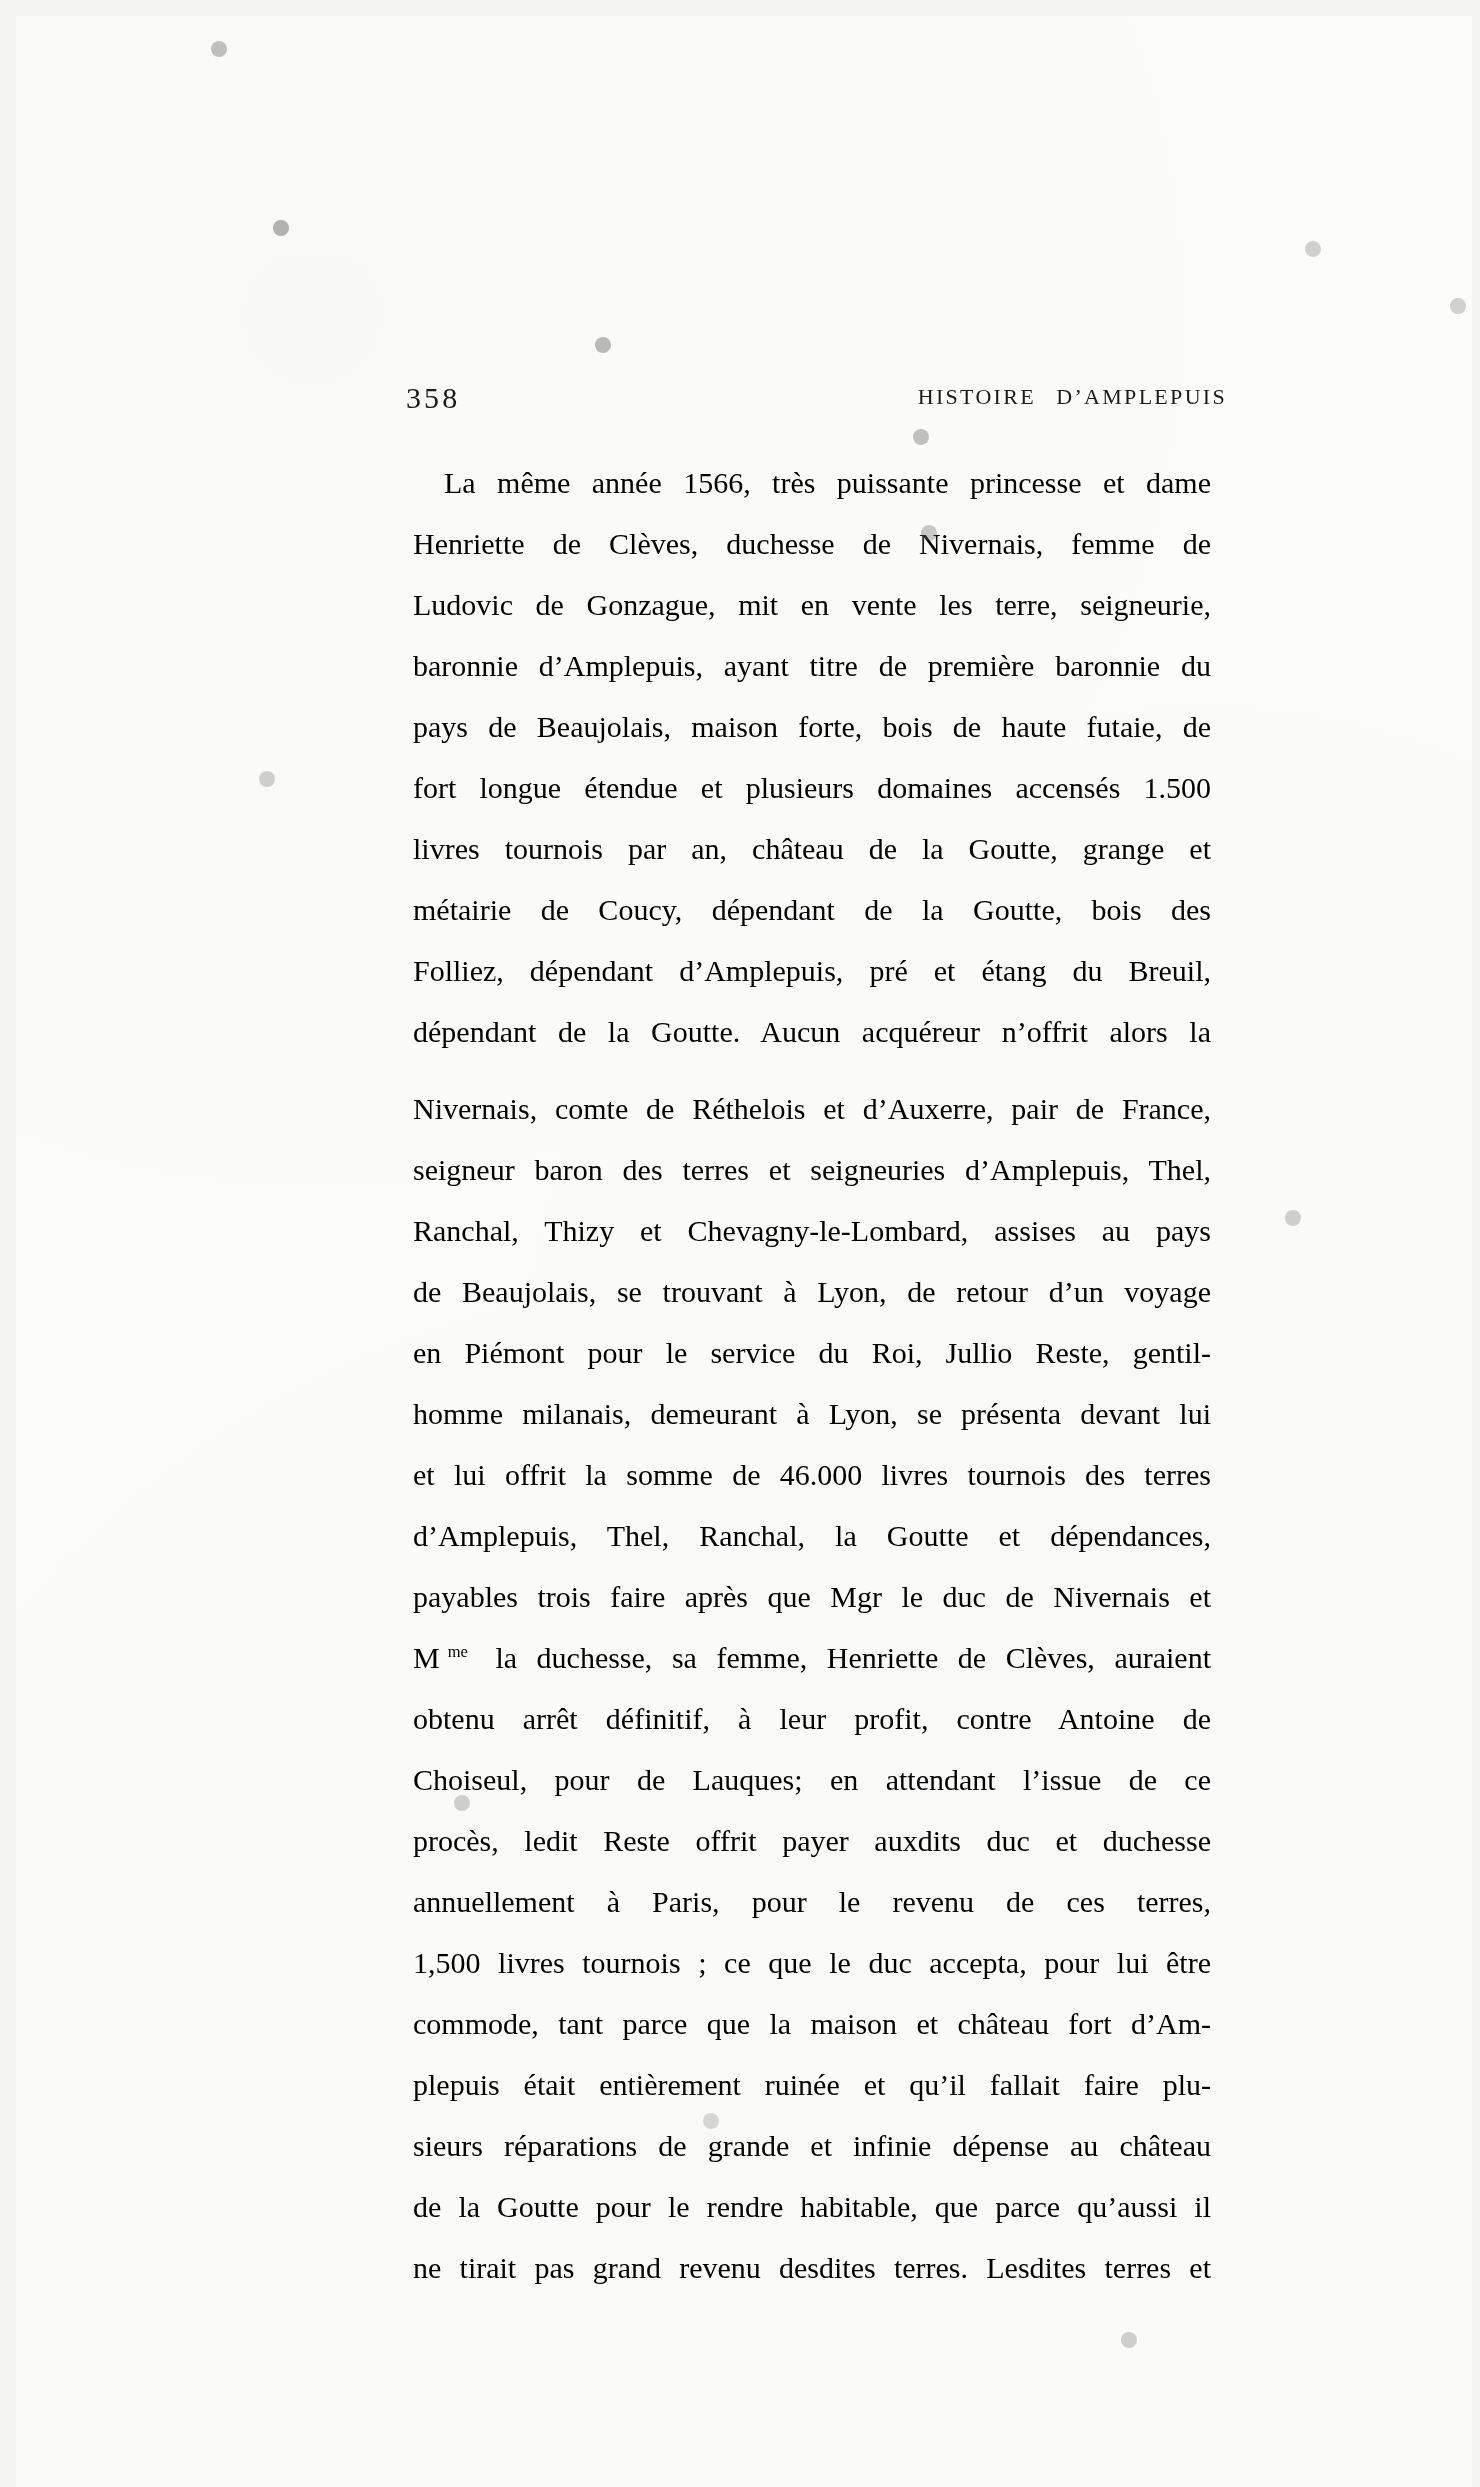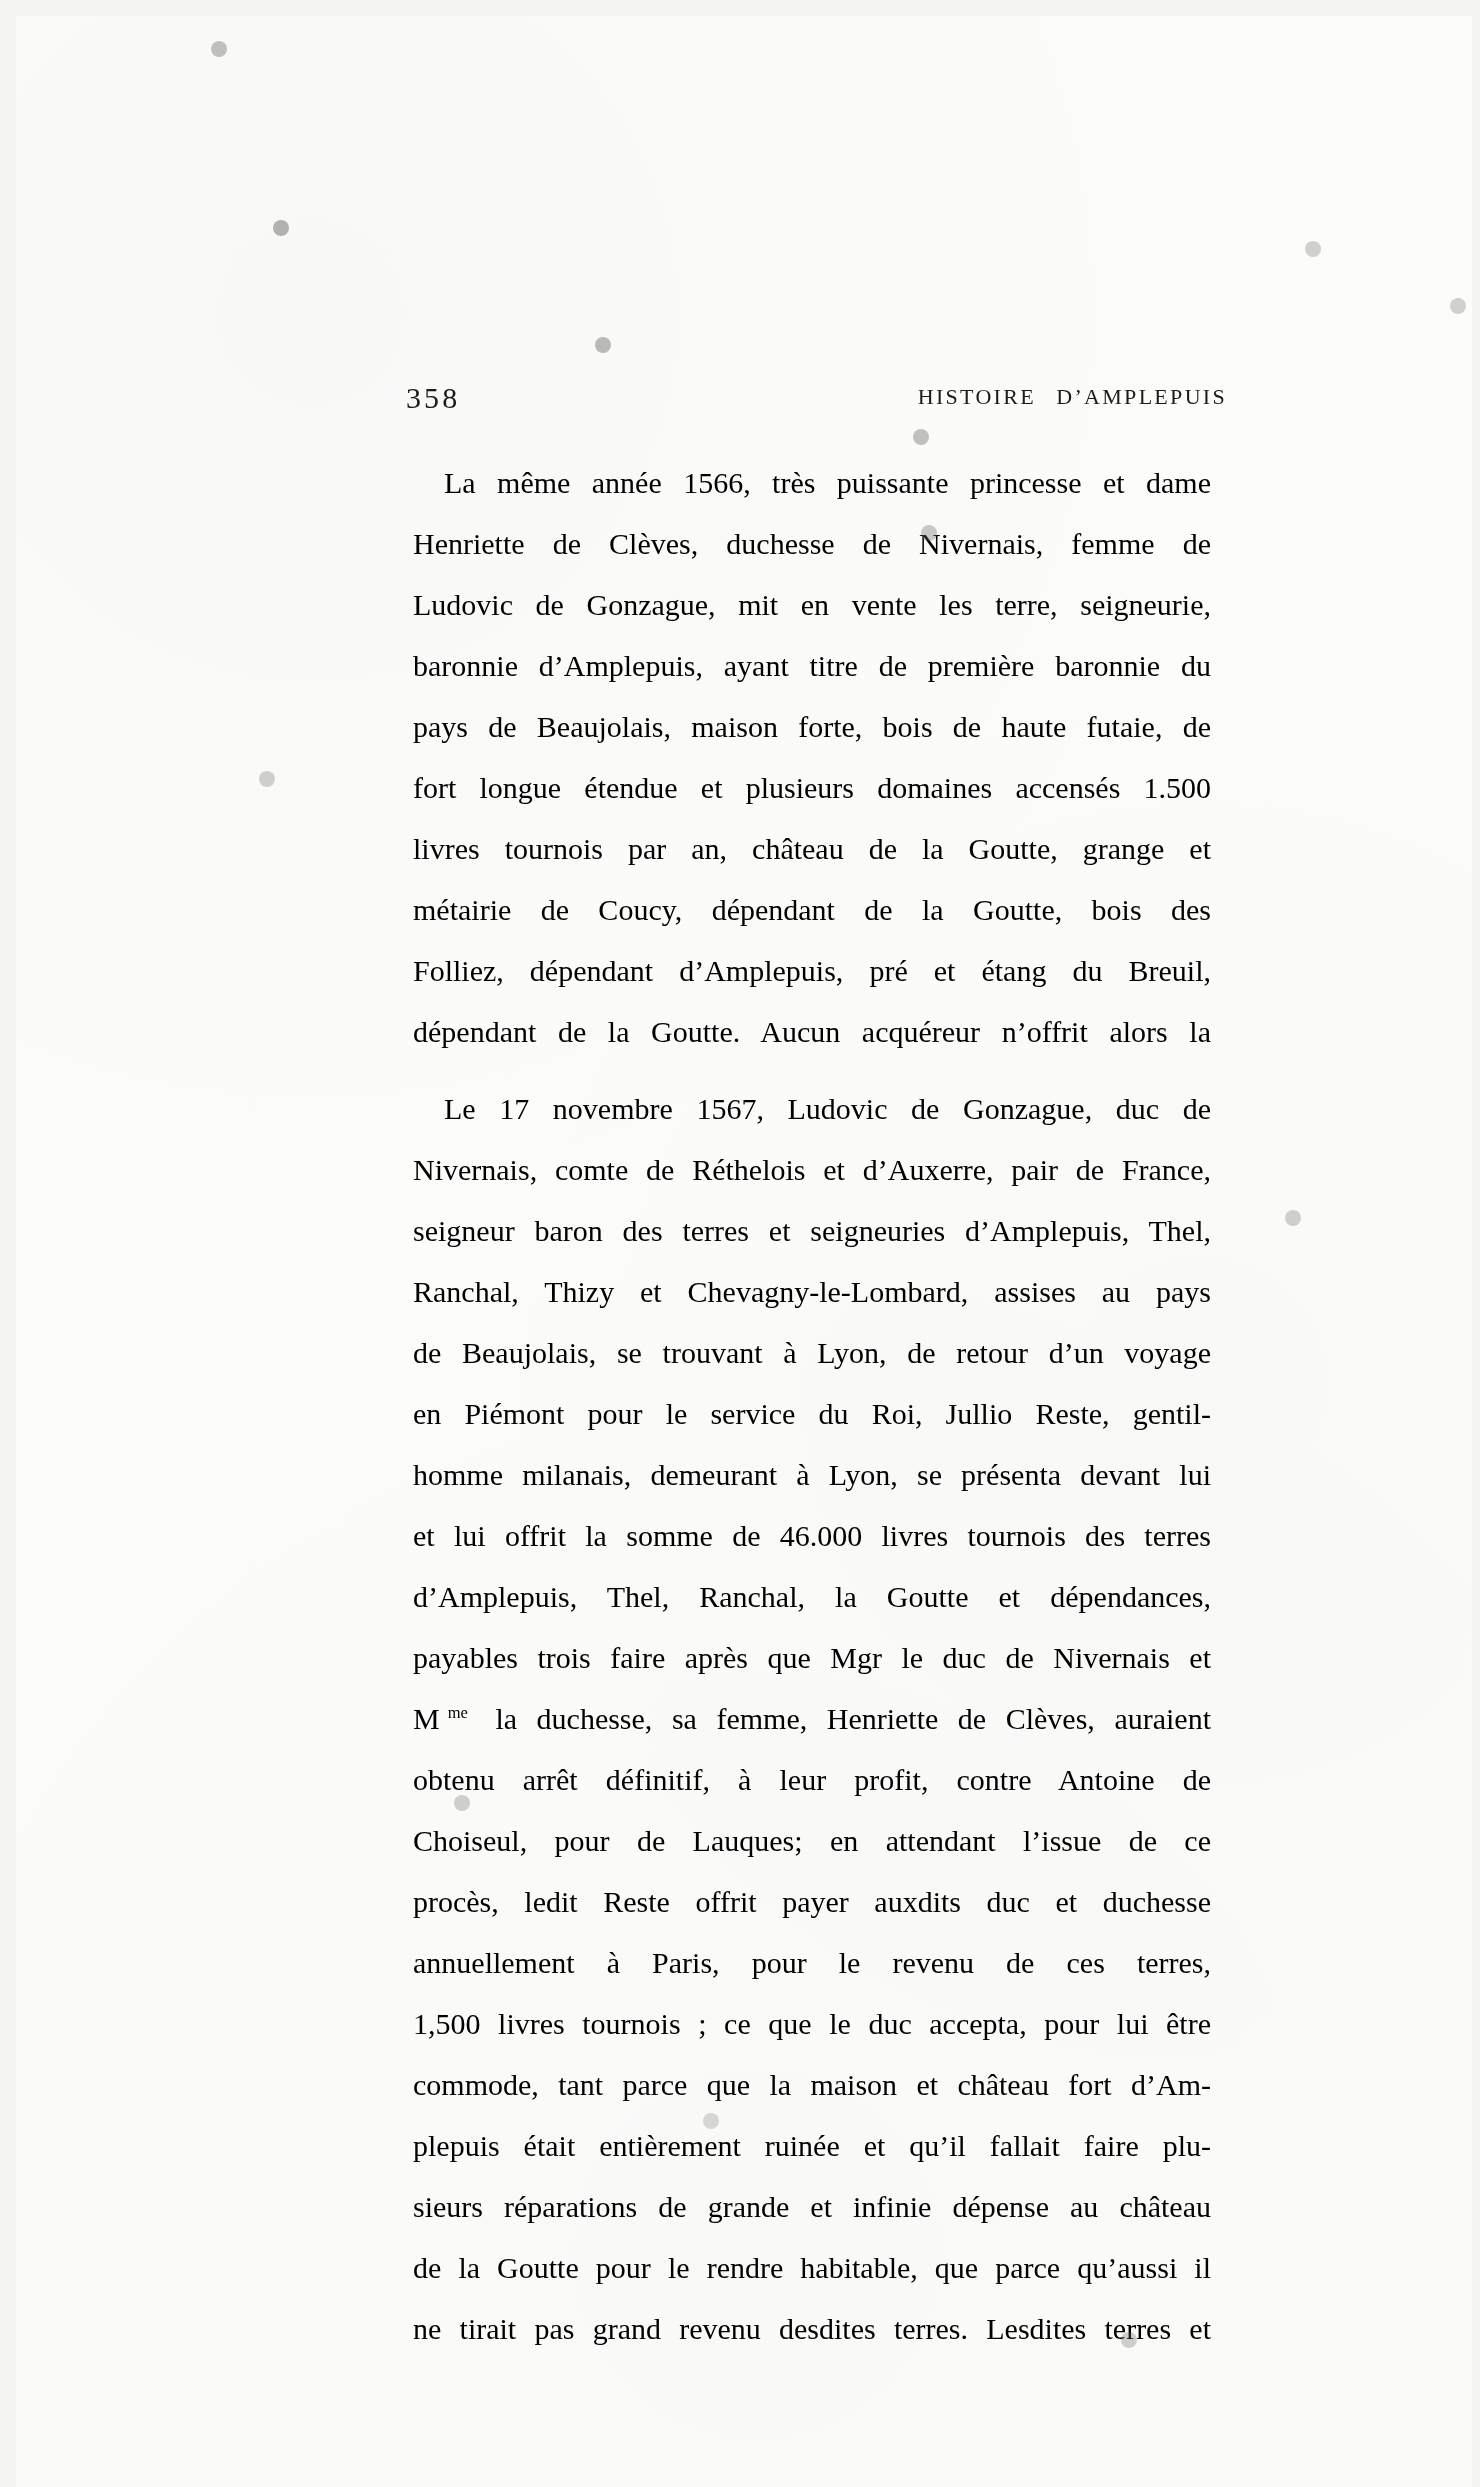--- a/index.html
+++ b/index.html
@@ -119,21 +119,20 @@
         <div class="line">Ludovic de Gonzague, mit en vente les terre, seigneurie,</div>
         <div class="line">baronnie d’Amplepuis, ayant titre de première baronnie du</div>
         <div class="line">pays de Beaujolais, maison forte, bois de haute futaie, de</div>
         <div class="line">fort longue étendue et plusieurs domaines accensés 1.500</div>
         <div class="line">livres tournois par an, château de la Goutte, grange et</div>
         <div class="line">métairie de Coucy, dépendant de la Goutte, bois des</div>
         <div class="line">Folliez, dépendant d’Amplepuis, pré et étang du Breuil,</div>
         <div class="line">dépendant de la Goutte. Aucun acquéreur n’offrit alors la</div>
       </div>
       <div class="paragraph">
-        <div class="line indent">Le 17 novembre 1567, Ludovic de Gonzague, duc de</div>
         <div class="line">Nivernais, comte de Réthelois et d’Auxerre, pair de France,</div>
         <div class="line">seigneur baron des terres et seigneuries d’Amplepuis, Thel,</div>
         <div class="line">Ranchal, Thizy et Chevagny-le-Lombard, assises au pays</div>
         <div class="line">de Beaujolais, se trouvant à Lyon, de retour d’un voyage</div>
         <div class="line">en Piémont pour le service du Roi, Jullio Reste, gentil-</div>
         <div class="line">homme milanais, demeurant à Lyon, se présenta devant lui</div>
         <div class="line">et lui offrit la somme de 46.000 livres tournois des terres</div>
         <div class="line">d’Amplepuis, Thel, Ranchal, la Goutte et dépendances,</div>
         <div class="line">payables trois faire après que Mgr le duc de Nivernais et</div>
         <div class="line">M<sup>me</sup> la duchesse, sa femme, Henriette de Clèves, auraient</div>

